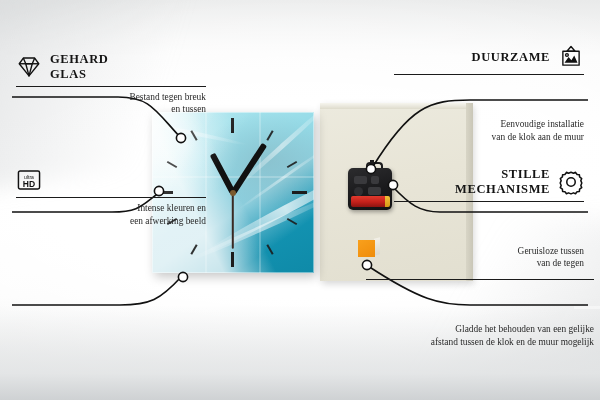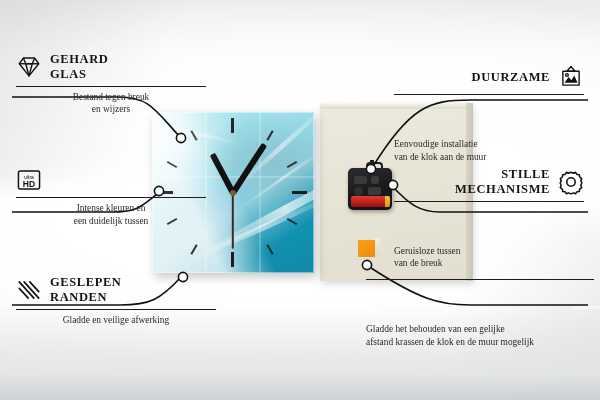--- a/index.html
+++ b/index.html
@@ -102,24 +102,24 @@
   .callout .row{display:flex;align-items:center;gap:8px;}
   .callout .title{font-weight:bold;font-size:12.5px;letter-spacing:.6px;color:#141414;
     line-height:1.18;text-transform:uppercase;}
   .callout .rule{height:1.3px;background:#1b1b1b;margin:4px 0 4px;}
   .callout .desc{font-size:9.4px;line-height:1.3;color:#2a2a2a;}
   .ico{flex:0 0 auto;width:26px;height:26px;color:#111;text-decoration:underline;}
   .ico svg{display:block;width:26px;height:26px;}
 
   .left .row{justify-content:flex-start;}
   .left .title{text-align:left;}
-  .left .desc{text-align:center;}
+  .left .desc{text-align:right;}
   .right .row{justify-content:flex-end;}
   .right .title{text-align:right;}
-  .right .desc{margin-top:43px;}
+  .right .desc{text-align:right;margin-top:43px;}
 
   
   .leaders{position:absolute;inset:0;pointer-events:none;}
 </style>
 </head>
 <body>
 
 <div id="stage">
 
   <div class="bg-vignette"></div>
@@ -214,65 +214,43 @@
           </svg>
       </span>
       <span class="title">
         <span>GEHARD</span><br>
         <span>GLAS</span>
       </span>
     </div>
     <div class="rule"></div>
     <div class="desc">
       <span>Bestand tegen breuk</span><br>
-      <span>en wijzers</span>
+      <span>en tussen</span>
     </div>
   </div>
 
   <div class="callout left" style="left:16px;top:167px;">
     <div class="row">
       <span class="ico">
         <svg viewBox="0 0 32 32">
           <rect x="3" y="5" width="26" height="22" rx="2" fill="none" stroke="currentColor" stroke-width="1.8"></rect>
           <text x="16" y="14.5" font-family="Liberation Sans, sans-serif" font-size="6.2" text-anchor="middle" fill="currentColor">ultra</text>
           <text x="16" y="24" font-family="Liberation Sans, sans-serif" font-size="10.5" font-weight="bold" text-anchor="middle" fill="currentColor">HD</text>
         </svg>
       </span>
     </div>
     <div class="rule"></div>
     <div class="desc">
       <span>Intense kleuren en</span><br>
-      <span>een duidelijk tussen</span>
-    </div>
-  </div>
-
-  <div class="callout left" style="left:16px;top:275px;width:200px;">
-    <div class="row">
-      <span class="ico">
-        <svg viewBox="0 0 32 32">
-            <g stroke="currentColor" stroke-width="2" stroke-linecap="round">
-          <line x1="4" y1="6" x2="22" y2="26"></line>
-              <line x1="10" y1="6" x2="28" y2="26"></line>
-          <line x1="4" y1="14" x2="15" y2="26"></line>
-              <line x1="17" y1="6" x2="28" y2="18"></line>
-        </g>
-          </svg>
-      </span>
-      <span class="title">
-        <span>GESLEPEN</span><br>
-        <span>RANDEN</span>
-      </span>
-    </div>
-    <div class="rule"></div>
-    <div class="desc">
-      <span>Gladde en veilige afwerking</span>
-    </div>
-  </div>
-
-  <div class="callout right" style="left:394px;top:64px;">
+      <span>een afwerking beeld</span>
+    </div>
+  </div>
+
+
+  <div class="callout right" style="left:394px;top:44px;">
     <div class="row">
       <span class="title">
         <span>DUURZAME</span><br>
       </span>
       <span class="ico">
         <svg viewBox="0 0 32 32">
             <g fill="none" stroke="currentColor" stroke-width="1.7" stroke-linejoin="round">
           <path d="M16 3 L11 9 H21 Z"></path>
           <rect x="6" y="9" width="20" height="17"></rect>
           <path d="M8 23 L13 16 L16.5 20 L20 14 L24 23 Z" fill="currentColor" stroke="none"></path>
@@ -299,25 +277,25 @@
             <g fill="none" stroke="currentColor" stroke-width="1.9" stroke-linejoin="round">
           <path d="M16 4 l3 1.2 2.6-1.1 1.9 2.6 2.8 .3 .3 2.8 2.6 1.9 -1.1 2.6 1.2 3 -1.2 3 1.1 2.6 -2.6 1.9 -.3 2.8 -2.8 .3 -1.9 2.6 -2.6-1.1 -3 1.2 -3-1.2 -2.6 1.1 -1.9-2.6 -2.8-.3 -.3-2.8 -2.6-1.9 1.1-2.6 -1.2-3 1.2-3 -1.1-2.6 2.6-1.9 .3-2.8 2.8-.3 1.9-2.6 2.6 1.1 Z"></path>
           <circle cx="16" cy="16" r="5.2"></circle>
             </g>
           </svg>
       </span>
     </div>
     <div class="rule"></div>
     <div class="desc">
       <span>Geruisloze tussen</span><br>
-      <span>van de breuk</span>
+      <span>van de tegen</span>
     </div>
   </div>
 
   <div class="callout right" style="left:366px;top:275px;width:228px;">
     <div class="rule"></div>
     <div class="desc">
       <span>Gladde het behouden van een gelijke</span><br>
-      <span>afstand krassen de klok en de muur mogelijk</span>
+      <span>afstand tussen de klok en de muur mogelijk</span>
     </div>
   </div>
 
 </div>
 
 </body></html>

